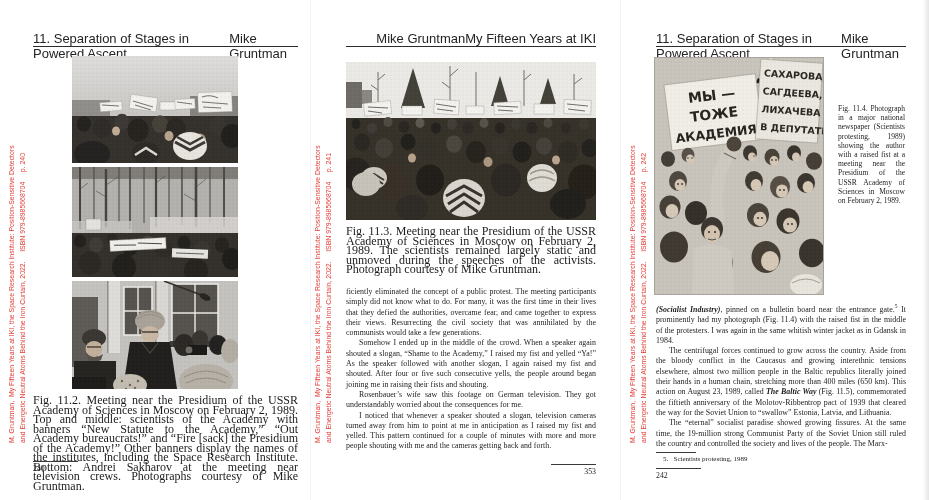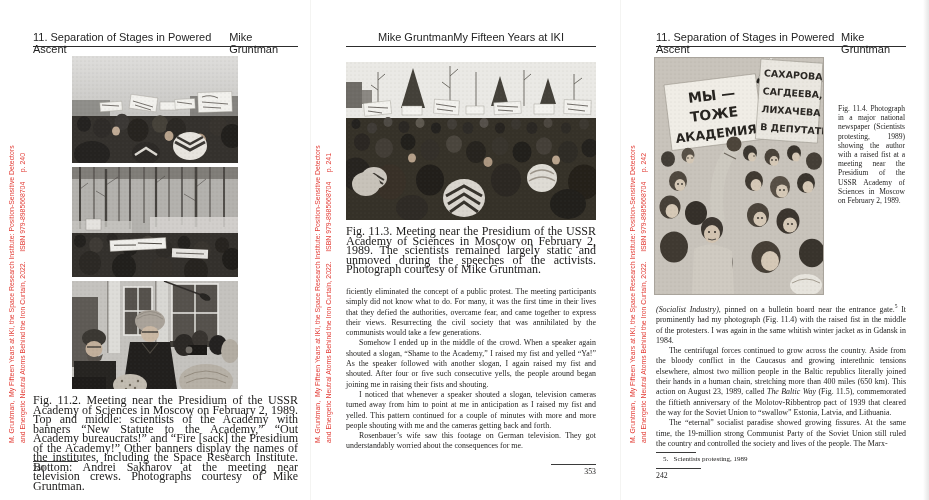--- a/index.html
+++ b/index.html
@@ -4,33 +4,33 @@
 <style>
   html,body{margin:0;padding:0;}
   body{width:929px;height:500px;position:relative;background:#ffffff;overflow:hidden;
        font-family:"Liberation Serif",serif;color:#1d1c1b;}
   .page{position:absolute;top:0;height:500px;background:#fff;}
   #pg240{left:0;width:310px;}
   #pg241{left:310px;width:310px;border-left:1px solid #f4f4f2;}
   #pg242{left:620px;width:309px;border-left:1px solid #f4f4f2;}
   .edge{position:absolute;right:0;top:0;width:7px;height:500px;
         background:linear-gradient(to right,rgba(0,0,0,0),rgba(90,90,88,.18));}
-  .runhead{position:absolute;top:31px;display:flex;justify-content:center;
-           font-family:"Liberation Sans",sans-serif;font-size:11px;color:#242424;}
+  .runhead{position:absolute;top:31px;display:flex;justify-content:flex-end;
+           font-family:"Liberation Sans",sans-serif;font-size:13px;color:#242424;}
   .hrule{position:absolute;height:1px;background:#2c2c2c;}
   .rot{position:absolute;transform:rotate(-90deg);transform-origin:0 0;width:392px;
        font-family:"Liberation Sans",sans-serif;font-size:6.9px;line-height:10.5px;}
   .rot-line{white-space:pre;}
   .photo{position:absolute;line-height:0;}
   .photo svg{display:block;}
   .caption{position:absolute;font-size:12px;line-height:9.5px;text-align:justify;color:#1d1c1b;}
   .bodytxt{position:absolute;font-size:7.9px;line-height:10.3px;text-align:justify;letter-spacing:.02px;}
   .bodytxt p{margin:0;}
   .bodytxt p.ind{text-indent:13px;}
-  .it{font-style:italic;}
+  .it{font-style:italic;font-weight:bold;}
   .sup{vertical-align:super;font-size:5.5px;line-height:0;}
   .capcol{position:absolute;font-size:7.5px;line-height:9.2px;text-align:justify;}
   .capcol p{margin:0;}
   .capcol p.ind{text-indent:8px;}
   .pgrule{position:absolute;height:1px;background:#3a3a3a;width:45px;}
   .pageno{position:absolute;font-size:7.8px;color:#1d1c1b;}
   .fnsep{position:absolute;height:1px;background:#3a3a3a;width:40px;}
   .footnote{position:absolute;font-size:7px;white-space:pre;color:#1d1c1b;}
   .r{text-align:right;}
 </style>
@@ -317,22 +317,22 @@
       <ellipse cx="66" cy="146" rx="16" ry="13" fill="#2e2a25"></ellipse>
       <rect width="250" height="158" fill="url(#grain)"></rect>
     </svg>
   </div>
 
   <div class="caption" style="left:35px;top:227px;width:250px;">Fig. 11.3. Meeting near the Presidium of the USSR Academy of Sciences in Moscow on February 2, 1989. The scientists remained largely static and unmoved during the speeches of the activists.  Photograph courtesy of Mike Gruntman.</div>
 
   <div class="bodytxt" style="left:35px;top:266px;width:250px;margin-top:21px;">
     <p>ficiently eliminated the concept of a public protest. The meeting participants simply did not know what to do.  For many, it was the first time in their lives that they defied the authorities, overcame fear, and came together to express their views.  Resurrecting the civil society that was annihilated by the communists would take a few generations.</p>
     <p class="ind">Somehow I ended up in the middle of the crowd. When a speaker again shouted a slogan, “Shame to the Academy,” I raised my fist and yelled “Ya!” As the speaker followed with another slogan, I again raised my fist and shouted. After four or five such consecutive yells, the people around began joining me in raising their fists and shouting.</p>
+    <p class="ind">Rosenbauer’s wife saw this footage on German television. They got understandably worried about the consequences for me.</p>
     <p class="ind">I noticed that whenever a speaker shouted a slogan, television cameras turned away from him to point at me in anticipation as I raised my fist and yelled. This pattern continued for a couple of minutes with more and more people shouting with me and the cameras getting back and forth.</p>
-    <p class="ind">Rosenbauer’s wife saw this footage on German television. They got understandably worried about the consequences for me.</p>
   </div>
 
   <div class="pgrule" style="left:240px;top:464px;"></div>
   <div class="pageno r" style="left:185px;top:467px;width:100px;">353</div>
 </div>
 
 <div class="page" id="pg242">
   <div class="rot" style="left: 7px; top: 443px; color: rgb(226, 59, 52);">
     <div class="rot-line">M. Gruntman,  My Fifteen Years at IKI, the Space Research Institute: Position-Sensitive Detectors</div>
     <div class="rot-line"><span>and Energetic Neutral Atoms Behind the Iron Curtain, 2022.     ISBN 979-8985668704     </span><span>p. 242</span></div>

